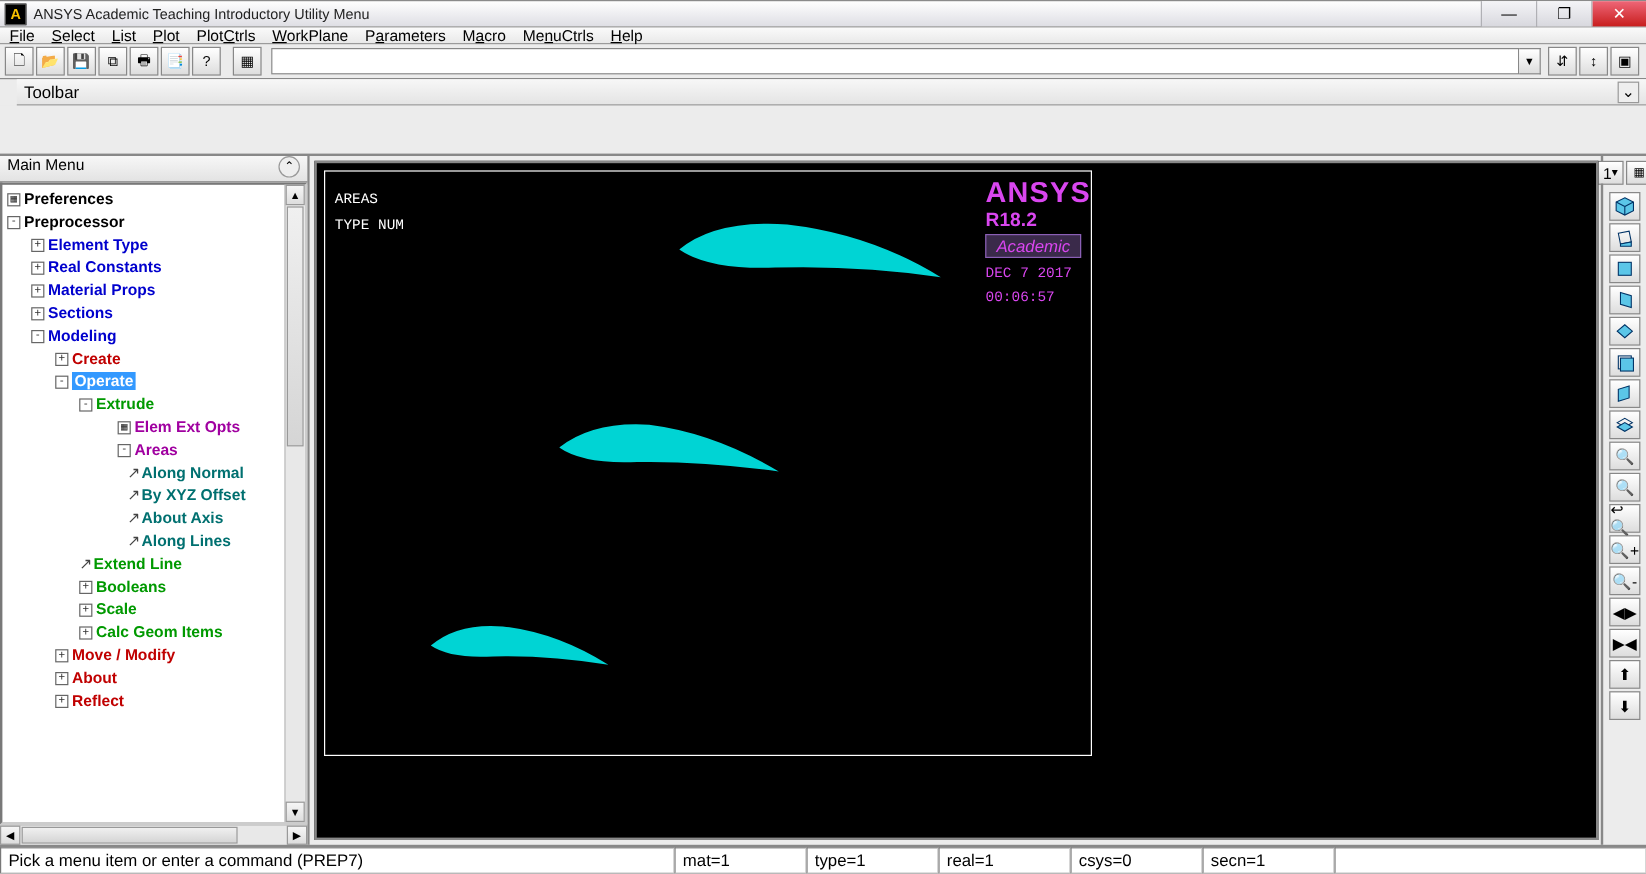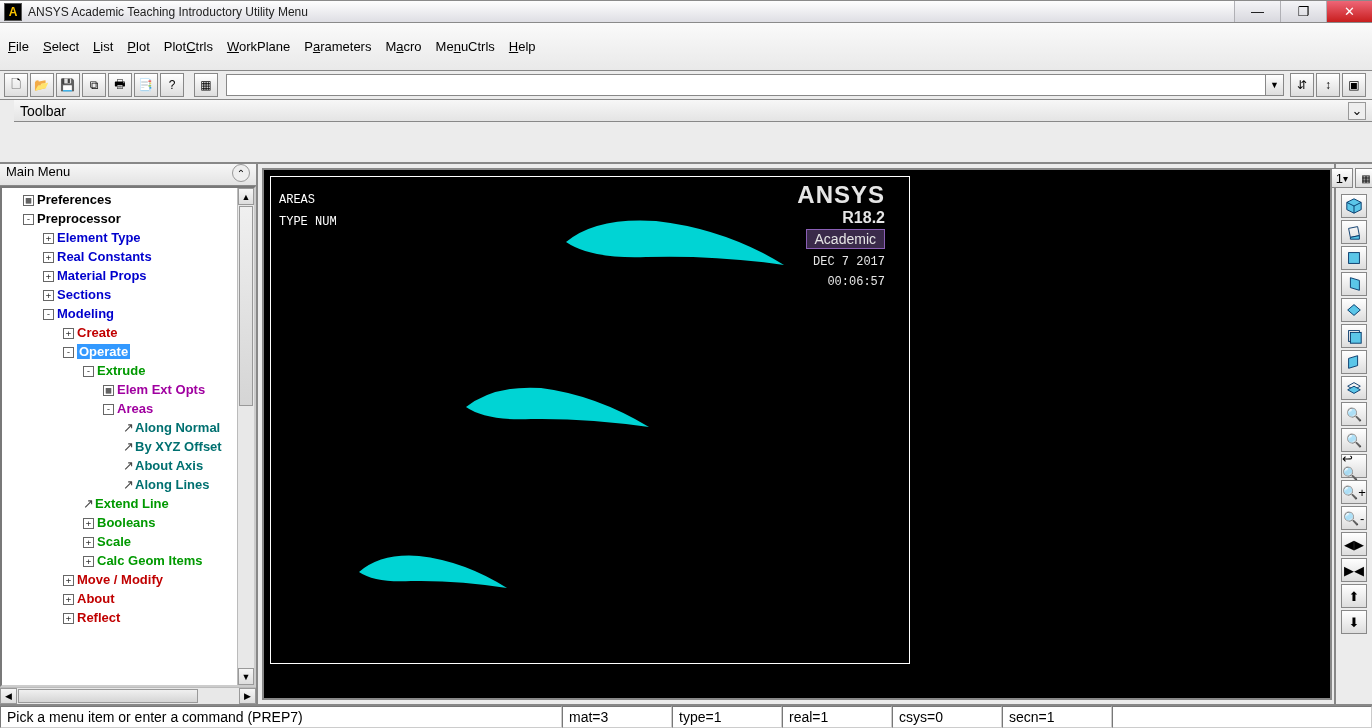--- a/index.html
+++ b/index.html
@@ -3,58 +3,58 @@
 <meta charset="utf-8">
 <style>
 * { box-sizing: border-box; margin: 0; padding: 0; font-family: "Segoe UI", Tahoma, sans-serif; font-size: 13px; }
 body { width: 1372px; height: 728px; background: #ececec; overflow: hidden; display: flex; flex-direction: column; }
 .titlebar { height: 23px; background: linear-gradient(#fefefe,#dedee4); display: flex; align-items: center; border-top:1px solid #8a8a8a; border-bottom:1px solid #8a8a8a; }
 .titlebar .icon { width:18px; height:18px; margin: 0 4px; background:#000; color:#f7c000; font-weight:bold; display:flex; align-items:center; justify-content:center; font-size:12px; border:1px solid #555;}
 .titlebar .title { flex:1; font-size:12px; color:#222; padding-left:2px; }
 .winbtns { display:flex; height:100%; }
 .winbtn { width:46px; height:21px; border-left:1px solid #b0b0b5; display:flex; align-items:center; justify-content:center; background:linear-gradient(#f4f4f7,#d8d8de); }
 .winbtn.close { background:linear-gradient(#e67, #c81e1e); color:#fff; }
-.menubar { height:48px; background: linear-gradient(#fafafa,#e9e9e9); border-bottom:1px solid #888; display:flex; align-items:center; padding:0 8px; gap:14px; font-size:15px; }
+.menubar { height:14px; background: linear-gradient(#fafafa,#e9e9e9); border-bottom:1px solid #888; display:flex; align-items:center; padding:0 8px; gap:14px; font-size:15px; }
 .menubar span { cursor:default; }
 .menubar u { text-decoration: underline; }
 .iconbar { height:29px; border-bottom:1px solid #888; display:flex; align-items:center; padding:0 4px; background:#ececec; }
 .ibtn { width:24px; height:24px; border:1px solid #888; background:linear-gradient(#fff,#ddd); margin-right:2px; display:flex; align-items:center; justify-content:center; font-size:12px; }
 .cmdinput-wrap { flex:1; display:flex; align-items:center; margin:0 6px; }
 .cmdinput { flex:1; height:22px; border:1px solid #888; background:#fff; padding:0 4px; font-size:13px; }
 .dropbtn { width:18px; height:22px; border:1px solid #888; border-left:none; background:linear-gradient(#fff,#ddd); display:flex; align-items:center; justify-content:center; font-size:9px;}
 .toolbar-row { height:22px; border-bottom:1px solid #888; display:flex; align-items:center; padding:0 6px; background:linear-gradient(#f7f7f7,#e4e4e4);margin-left:14px; }
 .toolbar-row .tlabel { font-size:14px; }
 .toolbar-row .chev { margin-left:auto; width:18px; height:18px; border:1px solid #999; display:flex; align-items:center; justify-content:center; background:#eee; }
 .spacer-row { height:42px; border-bottom:2px solid #888; background:#ececec; }
 .middle { flex:1; display:flex; min-height:0; }
 .left-panel { width:258px; display:flex; flex-direction:column; border-right:2px solid #888; }
 .mm-header { height:22px; background:linear-gradient(#f7f7f7,#e3e3e3); border-bottom:1px solid #888; display:flex; align-items:flex-start; padding:0 6px; font-size:14px; }
 .mm-header .collapse-icon { margin-left:auto; width:18px; height:18px; border:1px solid #999; border-radius:50%; display:flex; align-items:center; justify-content:center; font-size:10px; background:#eee;}
 .tree-wrap { flex:1; background:#fff; border:2px inset #ccc; display:flex; min-height:0; }
-.tree { flex:1; overflow:hidden; padding:2px 17px; font-size:14px; font-weight:bold; line-height:19px; }
+.tree { flex:1; overflow:hidden; padding:2px 0; font-size:14px; font-weight:bold; line-height:19px; }
 .tree .row { white-space:nowrap; cursor:default; }
 .box { display:inline-block; width:11px; height:11px; border:1px solid #666; background:#fff; font-size:9px; line-height:9px; text-align:center; font-weight:normal; vertical-align:middle; margin-right:3px; font-family:monospace; color:#333;}
 .arrow { display:inline-block; width:12px; font-weight:normal; color:#444; }
 .c-black { color:#000; }
 .c-blue { color:#0000cd; }
 .c-red { color:#c00000; }
 .c-green { color:#009900; }
-.c-purple { color:#a000a0; }
+.c-purple { color:#a000a0;margin-left:12px; }
 .c-teal { color:#007070; }
 .highlight { background:#3399ff; color:#fff; padding:0 2px; }
 .vscroll { width:17px; background:#e8e8e8; border-left:1px solid #bbb; display:flex; flex-direction:column; }
 .hscroll { height:17px; background:#e8e8e8; border-top:1px solid #bbb; display:flex; }
 .sbtn { background:linear-gradient(#f6f6f6,#ddd); border:1px solid #999; display:flex; align-items:center; justify-content:center; font-size:9px; }
 .graphics { flex:1; background:#000; margin:4px 2px 4px 4px; border:2px solid #888; position:relative; }
 .gw { position:absolute; left:6px; top:6px; width:640px; height:488px; border:1px solid #fff; }
 .gtxt { position:absolute; color:#fff; font-family: "Courier New", monospace; font-size:12px; font-weight:normal; }
-.brand { position:absolute; right:24px; top:4px; text-align:right; color:#e5e5e5; font-family: Arial, sans-serif; }
+.brand { position:absolute; right:0; top:4px; color:#d946ef; font-family: Arial, sans-serif; }
 .brand .b1 { font-size:24px; font-weight:bold; letter-spacing:1px; }
 .brand .b2 { font-size:16px; font-weight:bold; }
-.brand .b3 { font-size:14px; border:1px solid #8a5fb5; background:#3a2a4a; padding:1px 8px; margin-top:2px; display:inline-block;}
+.brand .b3 { font-size:14px; border:1px solid #8a5fb5; background:#3a2a4a; padding:1px 8px; margin-top:2px; display:inline-block;font-style:italic;}
 .brand .b4 { font-size:12px; font-family:Liberation Mono, monospace; margin-top:6px; }
 .airfoil { position:absolute; }
 .right-tools { width:38px; border-left:2px solid #888; background:#ececec; display:flex; flex-direction:column; align-items:center; padding:4px 0; gap:2px; }
 .rtool { width:26px; height:24px; border:1px solid #888; background:linear-gradient(#fff,#ddd); display:flex; align-items:center; justify-content:center; font-size:13px; }
 .rtool-row { display:flex; gap:2px; margin-bottom:4px; }
 .rtool-row .rtool { width:22px; height:20px; font-size:10px;}
 .bottom-row { height:24px; display:flex; border-top:2px solid #888; }
 .status-cell { border:1px inset #ccc; background:#fff; padding:2px 6px; font-size:14px; display:flex; align-items:center; }
 .status-main { flex:1; }
 .status-small { width:110px; }
@@ -242,19 +242,19 @@
     <div class="rtool">🔍-</div>
     <div class="rtool">◀▶</div>
     <div class="rtool">▶◀</div>
     <div class="rtool">⬆</div>
     <div class="rtool">⬇</div>
   </div>
 </div>
 
 <div class="bottom-row">
   <div class="status-cell status-main">Pick a menu item or enter a command (PREP7)</div>
-  <div class="status-cell status-small">mat=3</div>
+  <div class="status-cell status-small">mat=1</div>
   <div class="status-cell status-small">type=1</div>
   <div class="status-cell status-small">real=1</div>
   <div class="status-cell status-small">csys=0</div>
   <div class="status-cell status-small">secn=1</div>
   <div class="status-cell" style="width:260px"></div>
 </div>
 
 </body></html>

